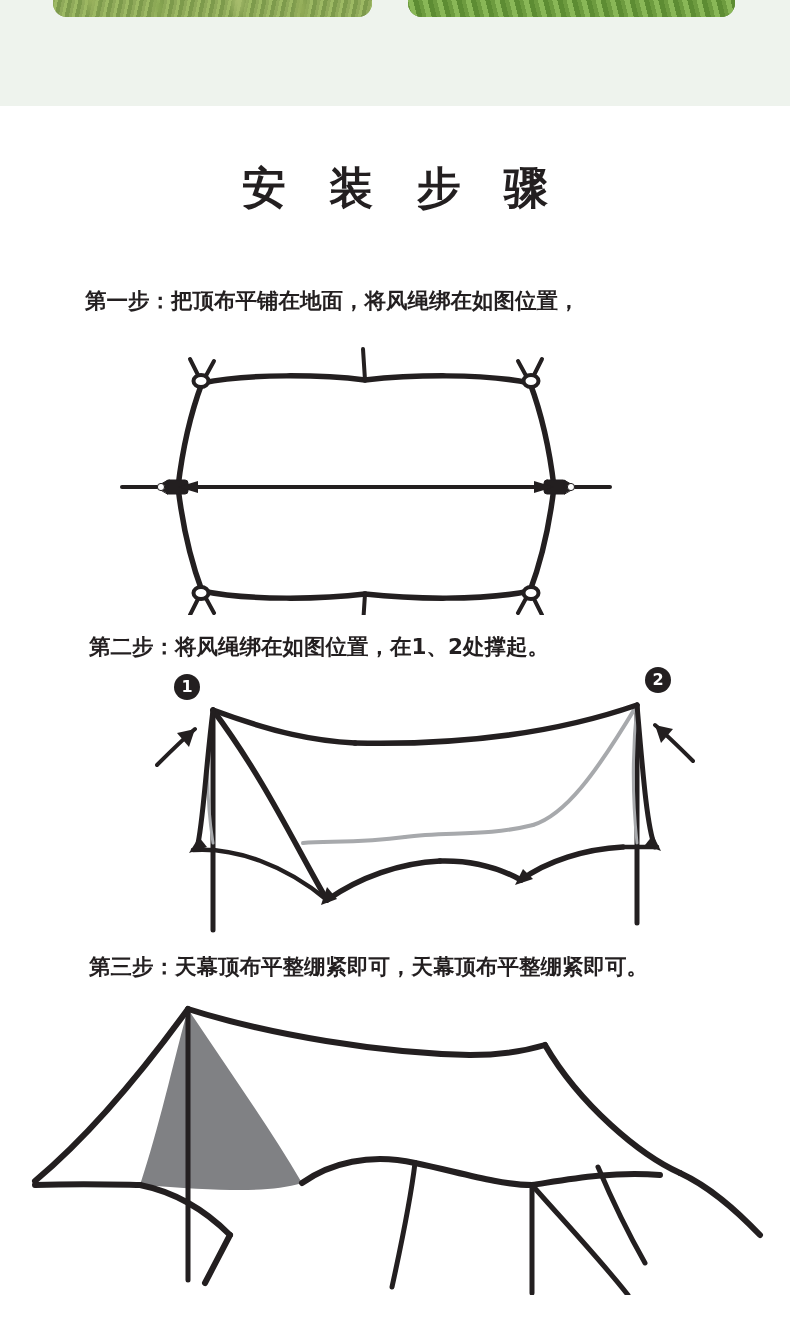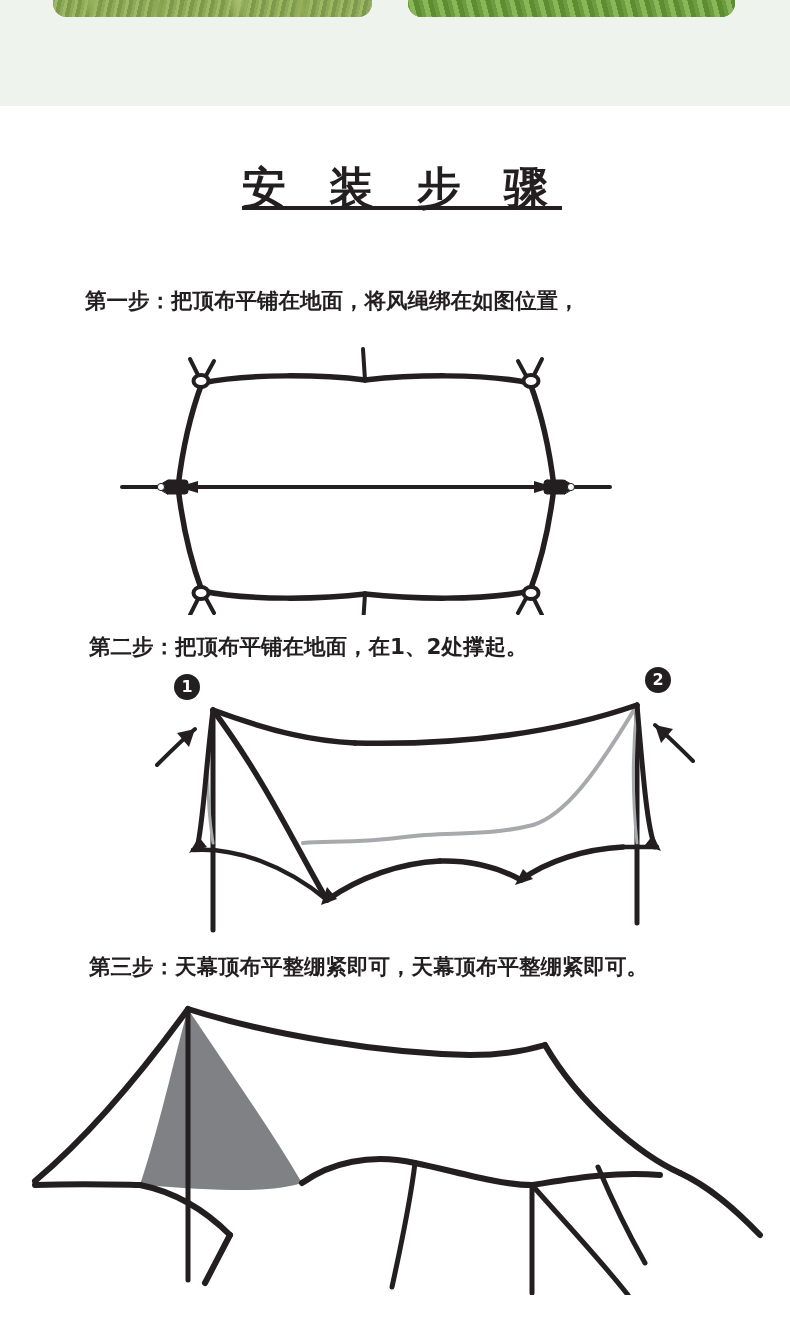--- a/index.html
+++ b/index.html
@@ -57,21 +57,20 @@
     position: absolute;
     left: 0; top: 160px;
     width: 790px;
     text-align: center;
     font-size: 44px;
     font-weight: 700;
     letter-spacing: 14px;
     text-indent: 14px;
     color: #231f20;
     line-height: 1.25;
-    text-decoration: underline;
   }
 
   
   .step-caption {
     position: absolute;
     font-size: 21.5px;
     font-weight: 700;
     color: #231f20;
     line-height: 1.55;
     white-space: pre-line;
@@ -157,21 +156,21 @@
         <path d="M456,152 L444,145 L444,159 Z" fill="#231f20"></path>
         <circle cx="451" cy="152" r="3.6" fill="#fff"></circle>
       </g>
 
       <path d="M58,152 L78,146 L78,158 Z" fill="#231f20" stroke="none"></path>
       <path d="M434,152 L414,146 L414,158 Z" fill="#231f20" stroke="none"></path>
     </g>
   </svg>
 </div>
 
-<div class="step-caption step-2-caption">第二步：把顶布平铺在地面，在1、2处撑起。</div>
+<div class="step-caption step-2-caption">第二步：将风绳绑在如图位置，在1、2处撑起。</div>
 
 <div class="figure fig-2">
   <svg width="540" height="275" viewBox="0 0 540 275">
     <g fill="none" stroke="#231f20" stroke-linecap="round" stroke-linejoin="round">
 
       <path d="M58,45 L58,265" stroke-width="5"></path>
       <path d="M482,40 L482,258" stroke-width="5"></path>
 
       <path d="M482,40 C440,110 410,150 378,160" stroke="#a7a9ac" stroke-width="4"></path>
       <path d="M378,160 C330,172 290,166 250,172" stroke="#a7a9ac" stroke-width="4"></path>

